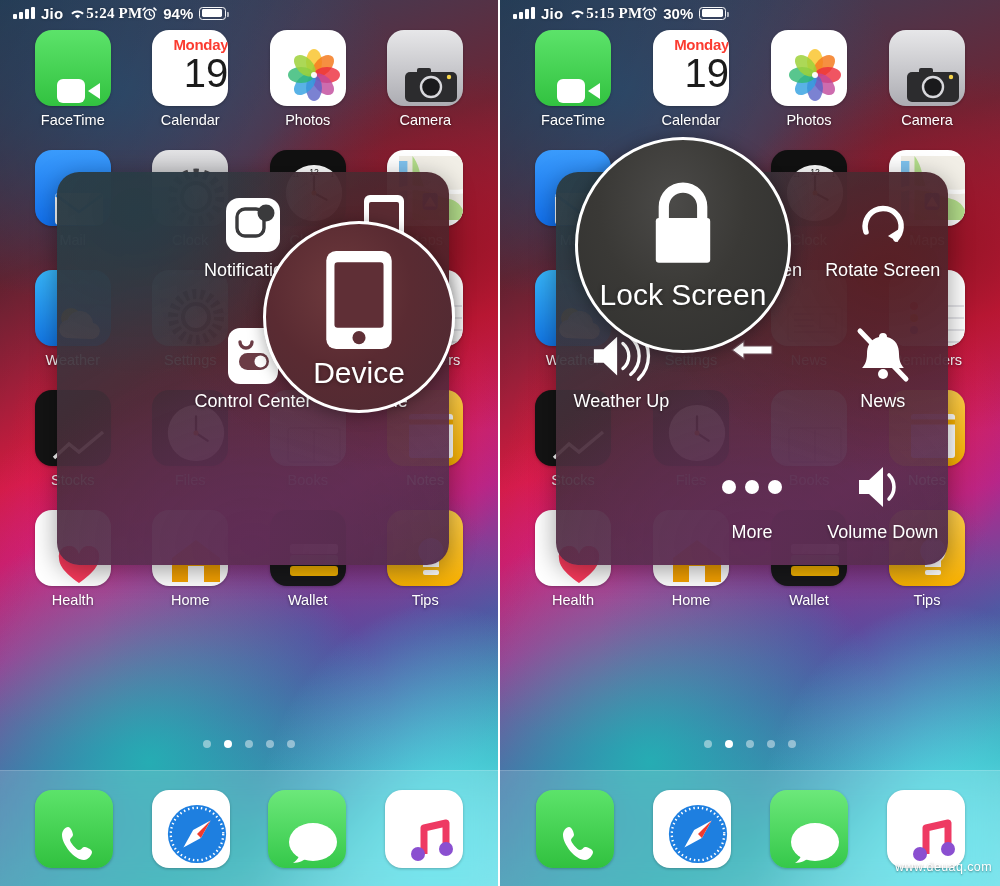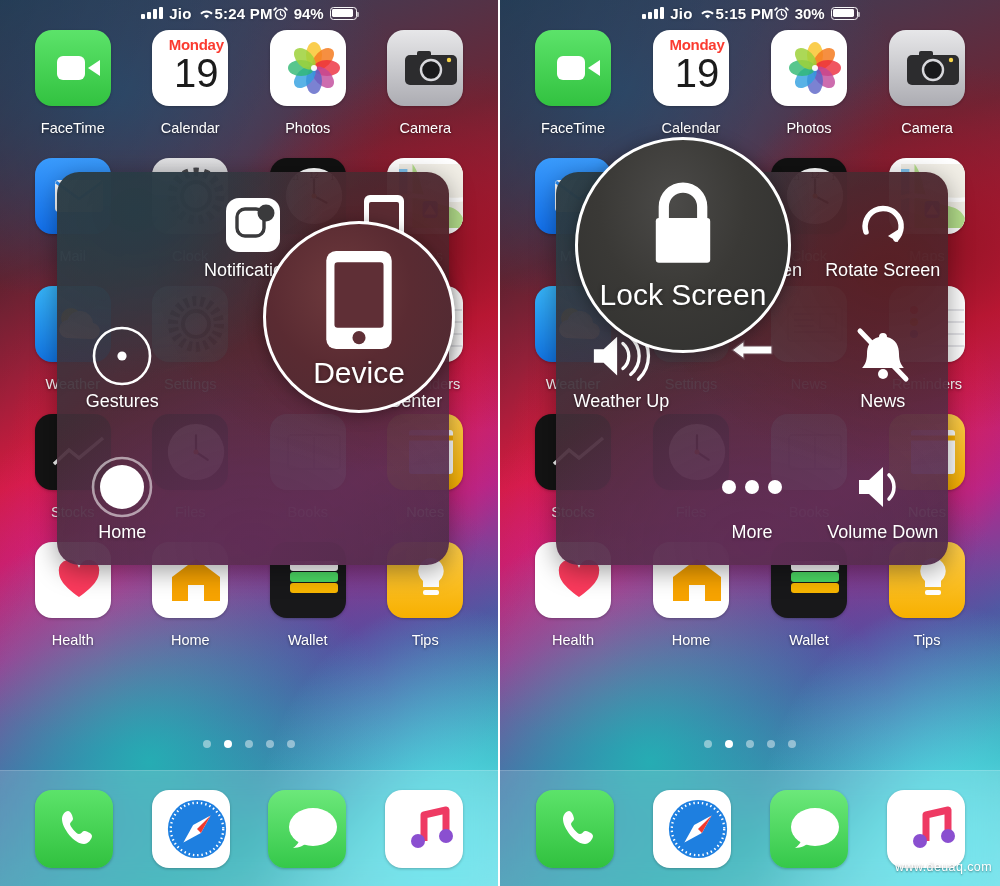--- a/index.html
+++ b/index.html
@@ -35,35 +35,35 @@
       linear-gradient(160deg,#2b4763 0%, #6b2636 26%, #e01c44 46%, #b5268c 62%, #4f5aa3 74%, #2fa9b4 88%, #7fe0e8 100%);
   }
   .wallpaper::after{
     content:""; position:absolute; inset:0;
     background: linear-gradient(115deg, rgba(0,0,0,0.18) 0%, rgba(0,0,0,0) 35%);
   }
 
   
   .statusbar {
     position: absolute; top: 0; left: 0; right: 0; height: 26px;
-    display: flex; align-items: center; justify-content: center;
+    display: flex; align-items: center; justify-content: flex-start;
     padding: 0 13px; color: #fff; z-index: 40;
     font-size: 15px; font-weight: bold;
     text-shadow: 0 0 3px rgba(0,0,0,0.35);
   }
   .sb-left, .sb-right { display: flex; align-items: center; gap: 6px; }
   .bars { display: flex; align-items: flex-end; gap: 2px; height: 12px; }
   .bars i { display: block; width: 4px; background: #fff; border-radius: 1px; }
   .bars i:nth-child(1){ height: 5px; }
   .bars i:nth-child(2){ height: 7.5px; }
   .bars i:nth-child(3){ height: 10px; }
   .bars i:nth-child(4){ height: 12px; }
   .carrier { font-size: 15px; letter-spacing: .2px; }
   .wifi { display:block; }
-  .clock { font-size: 15px; letter-spacing: .2px; }
+  .clock { font-size: 15px; letter-spacing: .2px; font-family: Liberation Serif, serif; }
   .alarm { display:block; }
   .batt-pct { font-size: 15px; }
   .battery {
     width: 27px; height: 13px; border: 1.6px solid rgba(255,255,255,.95);
     border-radius: 3.5px; position: relative; padding: 1.6px;
   }
   .battery::after{
     content:""; position:absolute; right:-3.6px; top:4px;
     width:2.2px; height:5px; background: rgba(255,255,255,.6); border-radius:0 1px 1px 0;
   }
@@ -73,24 +73,24 @@
   .grid {
     position: absolute; top: 30px; left: 0; right: 0;
     display: grid; grid-template-columns: repeat(4, 1fr);
     row-gap: 22px; padding: 0 14px; z-index: 5;
   }
   .app { display: flex; flex-direction: column; align-items: center; }
   .icon {
     width: 76px; height: 76px; border-radius: 17px;
     position: relative; overflow: hidden;
     box-shadow: 0 1px 3px rgba(0,0,0,.25);
-    display:flex; align-items:center; justify-content:center;padding-left:12px;
+    display:flex; align-items:flex-end; justify-content:center;padding-left:12px;
   }
   .app-label {
-    margin-top: 14px; color: #fff; font-size: 14.5px;
+    margin-top: 6px; color: #fff; font-size: 14.5px;
     text-shadow: 0 1px 3px rgba(0,0,0,.5); white-space: nowrap;
   }
 
   
   .ic-facetime { background: linear-gradient(#5ce36a,#32c240); }
   .ic-calendar { background: #fff; flex-direction: column; justify-content: flex-start; }
   .cal-dow { color:#fb3b30; font-size:15px; font-weight:600; margin-top:6px; letter-spacing:-.3px;}
   .cal-day { color:#1b1b1b; font-size:40px; font-weight:300; line-height:38px; margin-top:1px;}
   .ic-photos { background:#fff; }
   .ic-camera { background: linear-gradient(#e7e7e9,#acacb2); }
@@ -478,29 +478,20 @@
           <div class="at-ico">
             <svg width="44" height="64" viewBox="0 0 44 64">
                 <rect x="2" y="2" width="40" height="60" rx="6" fill="#fff"></rect>
                 <rect x="7" y="9" width="30" height="40" rx="2" fill="#5a2b32"></rect>
                 <circle cx="22" cy="55" r="4" fill="#5a2b32"></circle>
               </svg>
           </div>
           <div class="at-label">Device</div>
         </div>
 
-        <div class="at-item">
-          <div class="at-ico">
-            <svg width="62" height="62" viewBox="0 0 62 62">
-                <circle cx="31" cy="31" r="28" fill="none" stroke="#fff" stroke-width="2.6"></circle>
-                <circle cx="31" cy="31" r="4.6" fill="#fff"></circle>
-              </svg>
-          </div>
-          <div class="at-label">Gestures</div>
-        </div>
         <div class="at-item"></div>
         <div class="at-item">
           <div class="at-ico">
             <svg width="54" height="60" viewBox="0 0 54 60">
                 <rect x="2" y="2" width="50" height="56" rx="12" fill="#fff"></rect>
                 <path d="M14 16a6 6 0 0 0 12 0" fill="none" stroke="#6b3c45" stroke-width="3.4" stroke-linecap="round"></path>
                 <rect x="13" y="27" width="30" height="17" rx="8.5" fill="#6b3c45"></rect>
                 <circle cx="34.5" cy="35.5" r="6" fill="#fff"></circle>
               </svg>
           </div>

